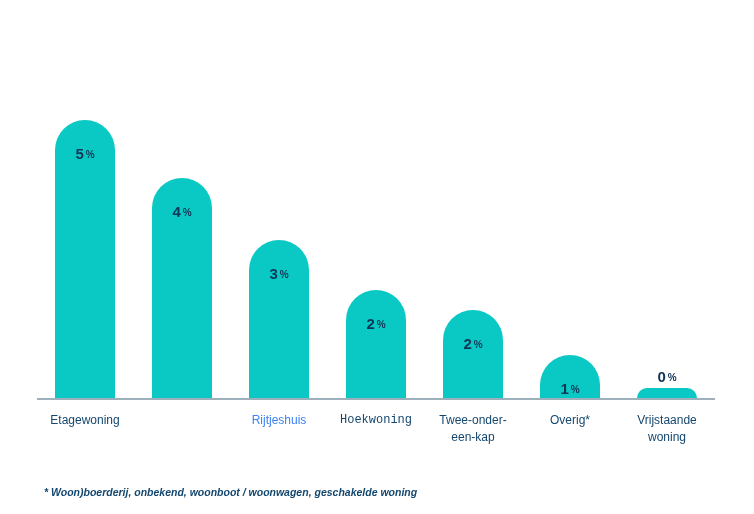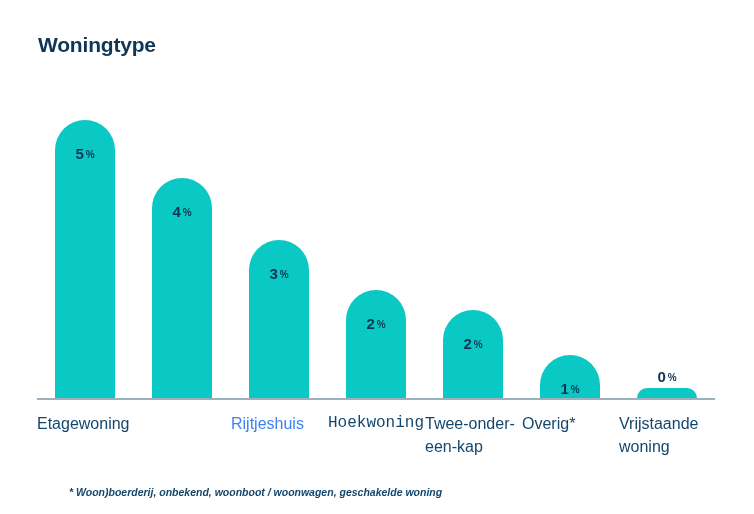--- a/index.html
+++ b/index.html
@@ -113,44 +113,43 @@
     position: absolute;
     left: 37px;
     top: 412px;
     width: 678px;
     display: flex;
     justify-content: space-between;
     align-items: flex-start;
   }
   .cat-label {
     width: 96px;
-    text-align: left;
+    text-align: center;
     color: #14476E;
-    font-size: 16px;
+    font-size: 12px;
     line-height: 1.45;
   }
 
   
   #footnote {
     position: absolute;
-    left: 69px;
+    left: 44px;
     top: 486px;
     font-size: 10.5px;
     font-style: italic;
     font-weight: bold;
     color: #14476E;
     white-space: nowrap;
   }
 </style>
 </head>
 <body>
 
 <div id="page">
 
-  <div id="chart-title">Woningtype</div>
 
   <div id="plot-area">
     <div id="bars">
         <div class="bar-slot">
           <div class="bar" style="height: 278px; background: rgb(10, 201, 196);">
             <div class="bar-value"><span>5</span><span class="unit">%</span></div>
           </div>
         </div>
         <div class="bar-slot">
           <div class="bar" style="height: 220px; background: rgb(10, 201, 196);">

